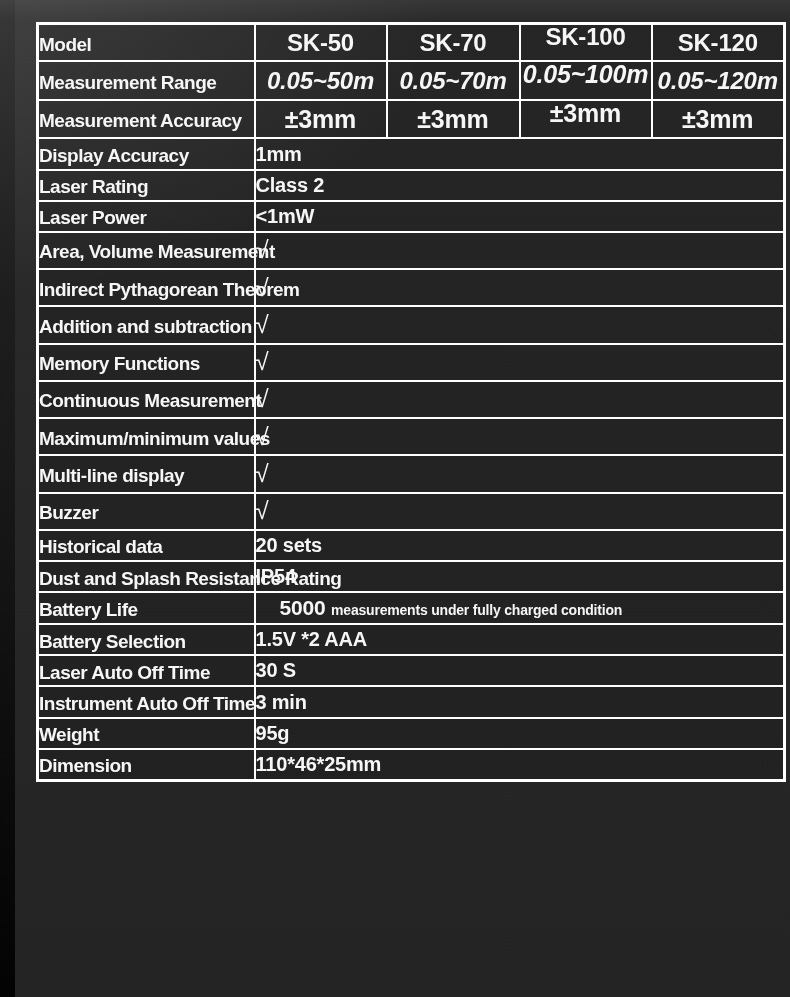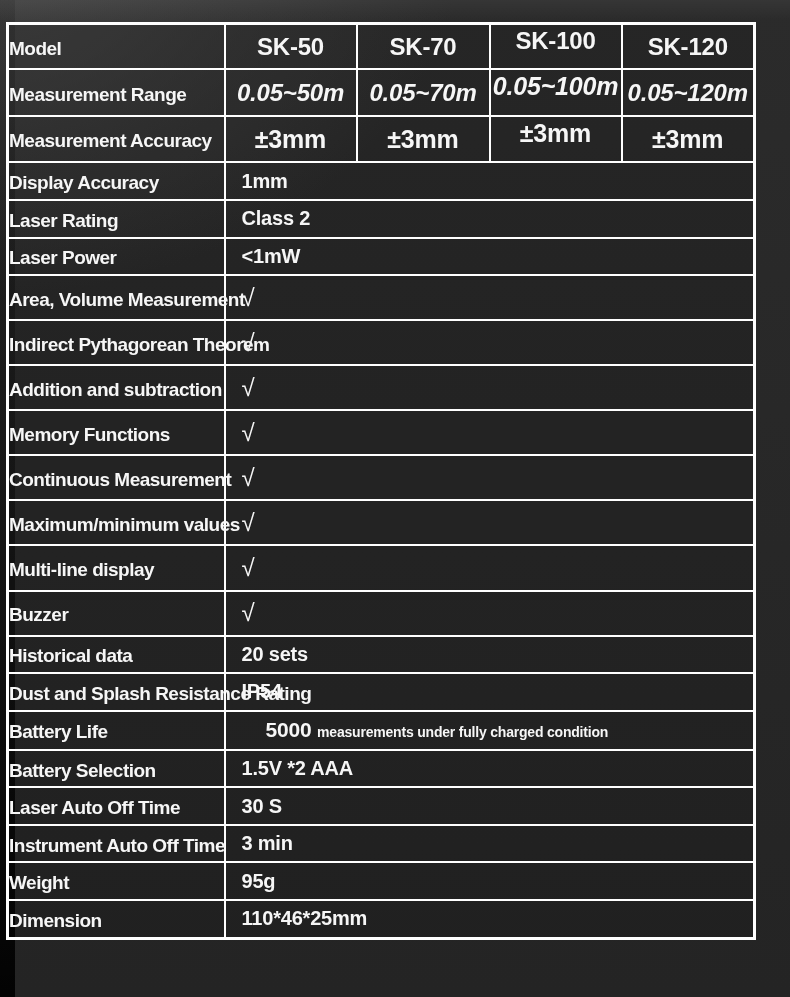--- a/index.html
+++ b/index.html
@@ -29,24 +29,24 @@
   .top-band-shade {
     position: absolute;
     left: 0; top: 0;
     width: 100%; height: 20px;
     background: linear-gradient(to bottom, rgba(255,255,255,0.05), rgba(255,255,255,0));
     pointer-events: none;
   }
 
   table.spec {
     position: absolute;
-    left: 6px;
+    left: 36px;
     top: 22px;
     width: 747px;
-    height: 918px;
+    height: 760px;
     border-collapse: collapse;
     table-layout: fixed;
     background: rgba(0,0,0,0.10);
   }
   table.spec td {
     border: 2px solid #ffffff;
     vertical-align: middle;
     padding: 0;
     overflow: visible;
   }
@@ -84,21 +84,20 @@
   td.value-cell {
     text-align: left;
     padding-left: 138px;
   }
   .value-inner {
     display: inline-block;
     white-space: nowrap;
     font-size: 20px;
     font-weight: 700;
     letter-spacing: -0.2px;
-    padding-left: 16px;
   }
   .value-inner.check {
     font-size: 24px;
     font-weight: 400;
     letter-spacing: 0;
   }
   .value-main { font-size: 21px; font-weight: 700; margin-left: 24px; }
   .value-suffix { font-size: 14px; font-weight: 700; letter-spacing: -0.2px; }
 </style>
 </head>

